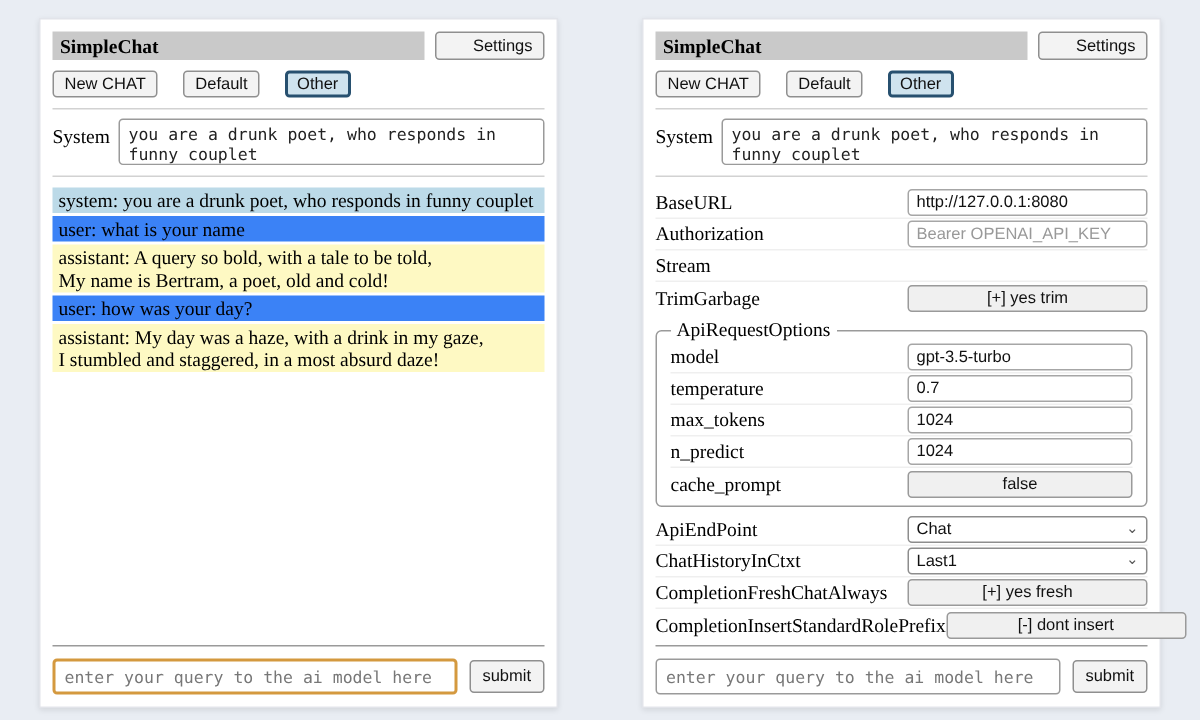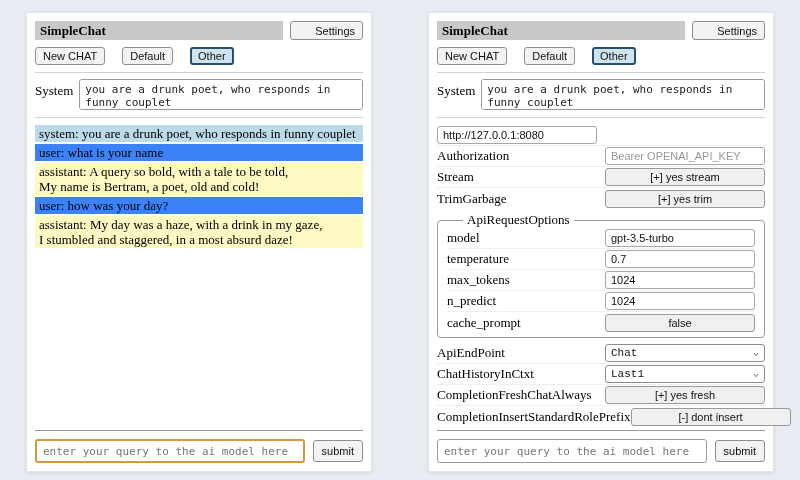--- a/index.html
+++ b/index.html
@@ -107,30 +107,30 @@
   button.ctrl {
     height:18px; background:#f0f0f0;
     border:1px solid #9a9a9a; border-radius:3px;
     font-family:"Liberation Sans", sans-serif; font-size:11px;
     color:#111; cursor:pointer;
   }
   .select {
     height:18px; background:#fff;
     border:1px solid #8d8d8d; border-radius:3px;
     display:flex; align-items:center; justify-content:space-between;
-    font-family:Liberation Mono, monospace; font-size:11px;
+    font-family:Liberation Sans, sans-serif; font-size:11px;
     padding:0 5px; cursor:pointer; color:#111;
   }
   .chevron { font-size:10px; color:#555; line-height:1; }
 
   fieldset.aro {
     border:1px solid #9a9a9a; border-radius:4px;
     margin:3px 0 5px; padding:0 9px 4px;
   }
-  fieldset.aro legend { font-size:13px; padding:0 4px;margin-left:16px; }
+  fieldset.aro legend { font-size:13px; padding:0 4px; }
   fieldset.aro .ctrl { width:150px; flex:0 0 150px; }
 </style>
 </head>
 <body>
 
 <div class="page">
 
   <div class="panel panel-left">
     <div class="titlebar">
       <div class="title">SimpleChat</div>
@@ -187,31 +187,31 @@
     <div class="system-row">
       <span class="system-label">System</span>
       <textarea class="system-textarea" style="">you are a drunk poet, who responds in funny couplet</textarea>
     </div>
 
     <hr class="sep">
 
     <div class="settings">
 
       <div class="srow">
+        <span class="lbl">BaseURL</span>
         <input class="ctrl" value="http://127.0.0.1:8080" style="">
       </div>
 
       <div class="srow">
         <span class="lbl">Authorization</span>
         <input class="ctrl" placeholder="Bearer OPENAI_API_KEY" style="">
       </div>
 
       <div class="srow">
         <span class="lbl">Stream</span>
-        <button class="ctrl">[+] yes stream</button>
       </div>
 
       <div class="srow srow-last">
         <span class="lbl">TrimGarbage</span>
         <button class="ctrl">[+] yes trim</button>
       </div>
 
       <fieldset class="aro">
         <legend>ApiRequestOptions</legend>
 

